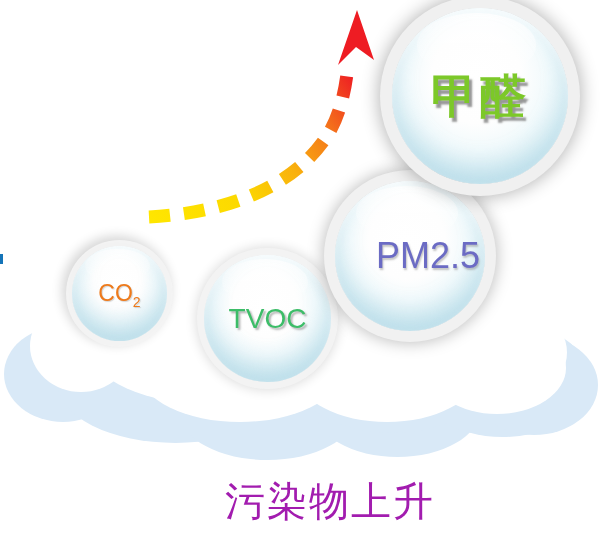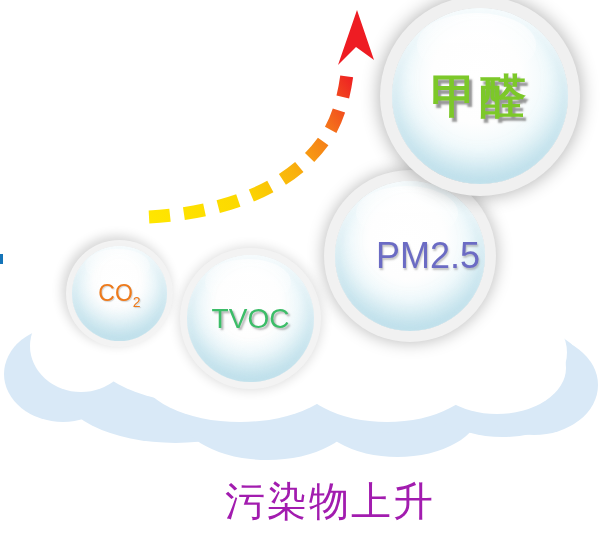--- a/index.html
+++ b/index.html
@@ -49,21 +49,21 @@
   }
   .bubble-hcho{
     left:392px;top:8px;width:176px;height:176px;
     box-shadow:0 0 0 12px #f0f0f0, 0 0 18px 13px rgba(0,0,0,.30);
   }
   .bubble-pm25{
     left:335px;top:181px;width:150px;height:150px;
     box-shadow:0 0 0 11px #f1f1f1, 0 0 16px 12px rgba(0,0,0,.26);
   }
   .bubble-tvoc{
-    left:187px;top:255px;width:127px;height:127px;
+    left:204px;top:255px;width:127px;height:127px;
     box-shadow:0 0 0 7px rgba(243,243,243,.95), 0 0 12px 8px rgba(0,0,0,.14);
   }
   .bubble-co2{
     left:72px;top:246px;width:95px;height:95px;
     box-shadow:0 0 0 6px rgba(243,243,243,.95), -3px -3px 11px 7px rgba(0,0,0,.16);
   }
   .bubble-label{position:relative;z-index:2;line-height:1;}
   .label-hcho{font-size:46px;font-weight:bold;letter-spacing:3px;
     text-shadow:3px 4px 2px rgba(125,125,125,.8);}
   .label-pm25{font-size:36px;text-shadow:1px 2px 2px rgba(120,120,120,.45);margin-left:36px;}

